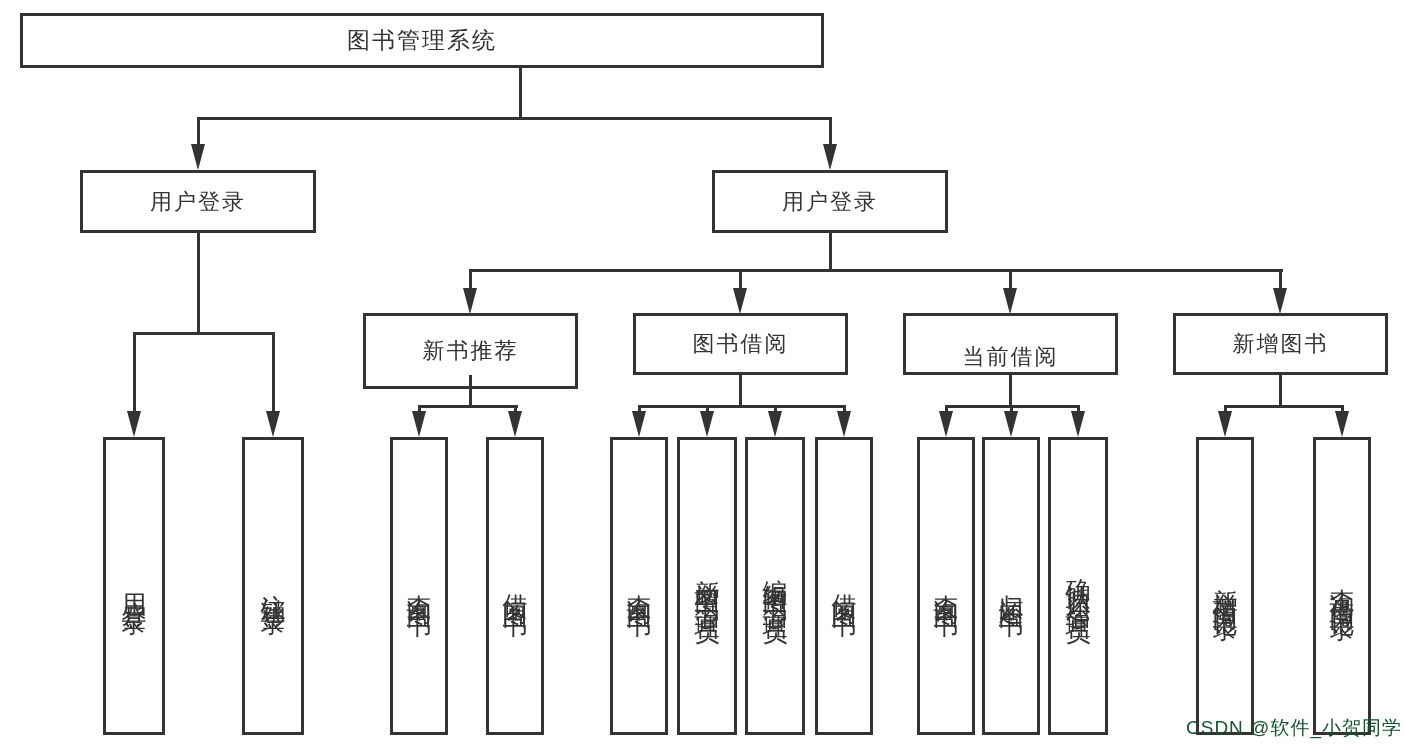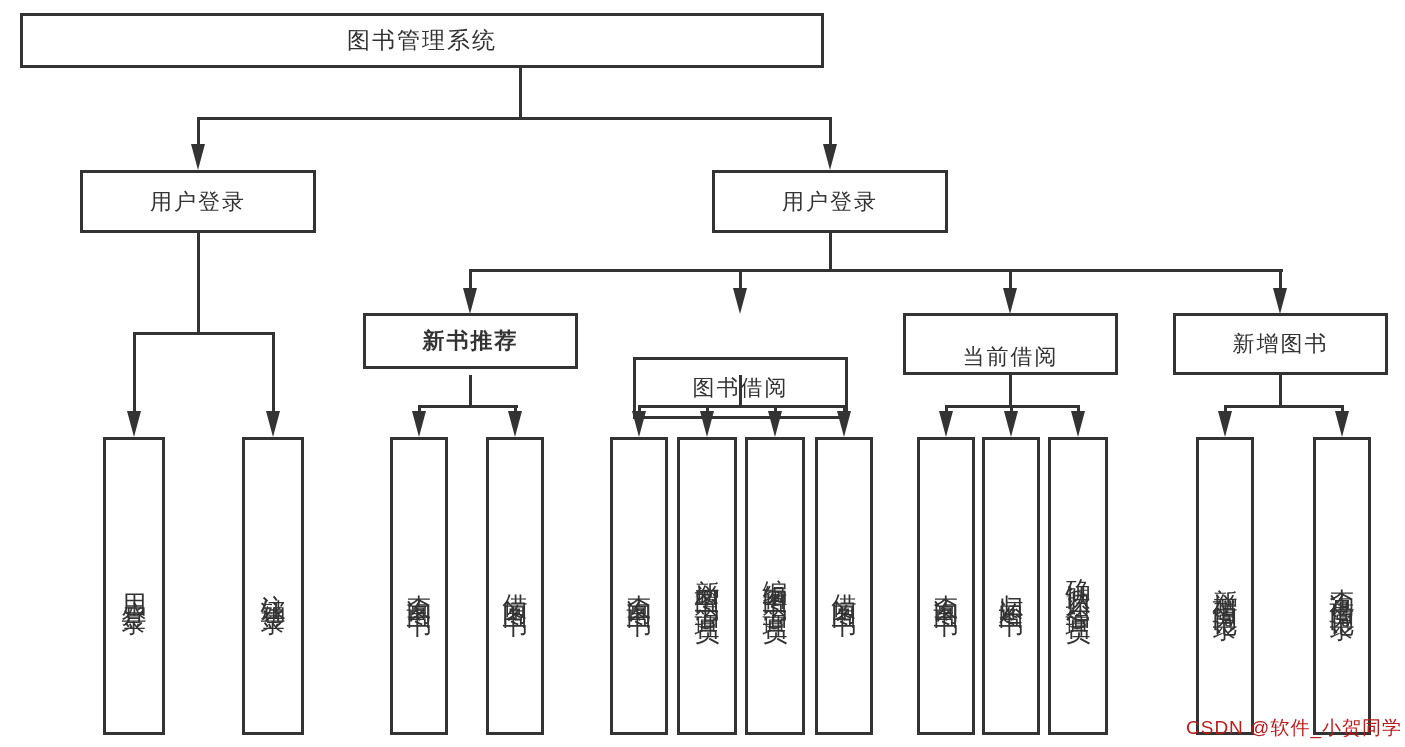--- a/index.html
+++ b/index.html
@@ -43,21 +43,21 @@
     width: 0; height: 0;
     border-left: 7px solid transparent;
     border-right: 7px solid transparent;
     border-top: 26px solid #333333;
   }
   .watermark {
     position: absolute;
     left: 1186px;
     top: 715px;
     font-size: 19px;
-    color: #b91c1c;
+    color: #14532d;
     letter-spacing: 1px;
     white-space: nowrap;
     z-index: 10;
   }
 </style>
 </head>
 <body>
 
 <div class="canvas">
 
@@ -90,24 +90,24 @@
   <div class="hl" style="left:469px; top:269px; width:814px;"></div>
   <div class="vl" style="left:469px; top:269px; height:22px;"></div>
   <div class="ar" style="left:463px; top:288px;"></div>
   <div class="vl" style="left:739px; top:269px; height:22px;"></div>
   <div class="ar" style="left:733px; top:288px;"></div>
   <div class="vl" style="left:1009px; top:269px; height:22px;"></div>
   <div class="ar" style="left:1003px; top:288px;"></div>
   <div class="vl" style="left:1279px; top:269px; height:22px;"></div>
   <div class="ar" style="left:1273px; top:288px;"></div>
 
-  <div class="box" style="left:363px; top:313px; width:215px; height:56px;font-weight:bold;">
+  <div class="box" style="left:363px; top:313px; width:215px; height:76px;">
     <span class="htext">新书推荐</span>
   </div>
-  <div class="box" style="left:633px; top:313px; width:215px; height:62px;margin-top:44px;">
+  <div class="box" style="left:633px; top:313px; width:215px; height:62px;">
     <span class="htext">图书借阅</span>
   </div>
   <div class="box" style="left:903px; top:313px; width:215px; height:62px;align-items:flex-end;">
     <span class="htext">当前借阅</span>
   </div>
   <div class="box" style="left:1173px; top:313px; width:215px; height:62px;">
     <span class="htext">新增图书</span>
   </div>
 
   <div class="vl" style="left:469px; top:375px; height:33px;"></div>

